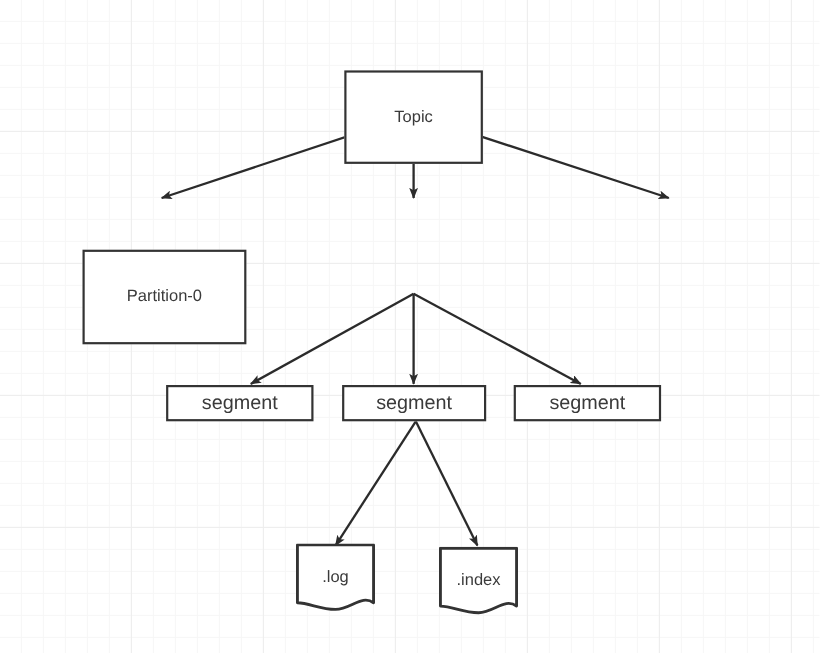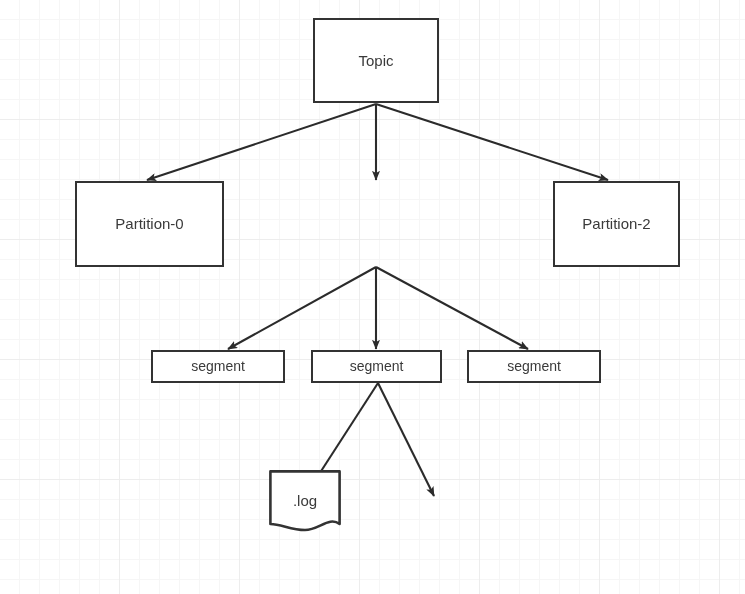--- a/index.html
+++ b/index.html
@@ -55,24 +55,25 @@
     line-height: 1.2;
   }
 
   .node-label {
     display: block;
     white-space: nowrap;
   }
 
   .node-rect-lg {
     font-size: 15px;
+    margin-top: 46px;
   }
 
   .node-rect-sm {
-    font-size: 14px;
+    font-size: 18px;
   }
 
   
   .node-doc {
     position: absolute;
     box-sizing: border-box;
     background: transparent;
     border: none;
   }
   .node-doc svg {
@@ -121,37 +122,40 @@
 
   <div class="node node-rect-lg" style="left:313px; top:18px; width:126px; height:85px;">
     <span class="node-label">Topic</span>
   </div>
 
   <div class="node node-rect-lg" style="left:75px; top:181px; width:149px; height:86px;">
     <span class="node-label">Partition-0</span>
   </div>
 
 
-  <div class="node node-rect-lg" style="left:553px; top:181px; width:127px; height:86px;">
-    <span class="node-label">Partition-2</span>
-  </div>
 
   <div class="node node-rect-sm" style="left:151px; top:350px; width:134px; height:33px;">
     <span class="node-label">segment</span>
   </div>
 
   <div class="node node-rect-sm" style="left:311px; top:350px; width:131px; height:33px;">
     <span class="node-label">segment</span>
   </div>
 
   <div class="node node-rect-sm" style="left:467px; top:350px; width:134px; height:33px;">
     <span class="node-label">segment</span>
   </div>
 
-  <div class="node-doc" style="left:269px; top:470px; width:72px; height:64px;padding-left:16px;">
+  <div class="node-doc" style="left:269px; top:494px; width:72px; height:64px;padding-left:16px;">
     <svg viewBox="0 0 72 64" preserveAspectRatio="none">
       <path d="M1.4,1.4 L70.6,1.4 L70.6,54 C60,46 50,60 36,60 C22,60 12,54 1.4,54 Z" fill="#ffffff" stroke="#333333" stroke-width="2.6" stroke-linejoin="round" vector-effect="non-scaling-stroke"></path>
     </svg>
     <span class="node-label">.log</span>
   </div>
 
+  <div class="node-doc" style="left:399px; top:497px; width:72px; height:64px;">
+    <svg viewBox="0 0 72 64" preserveAspectRatio="none">
+      <path d="M1.4,1.4 L70.6,1.4 L70.6,54 C60,46 50,60 36,60 C22,60 12,54 1.4,54 Z" fill="#ffffff" stroke="#333333" stroke-width="2.6" stroke-linejoin="round" vector-effect="non-scaling-stroke"></path>
+    </svg>
+    <span class="node-label">.index</span>
+  </div>
 
 </div>
 
 </body></html>

